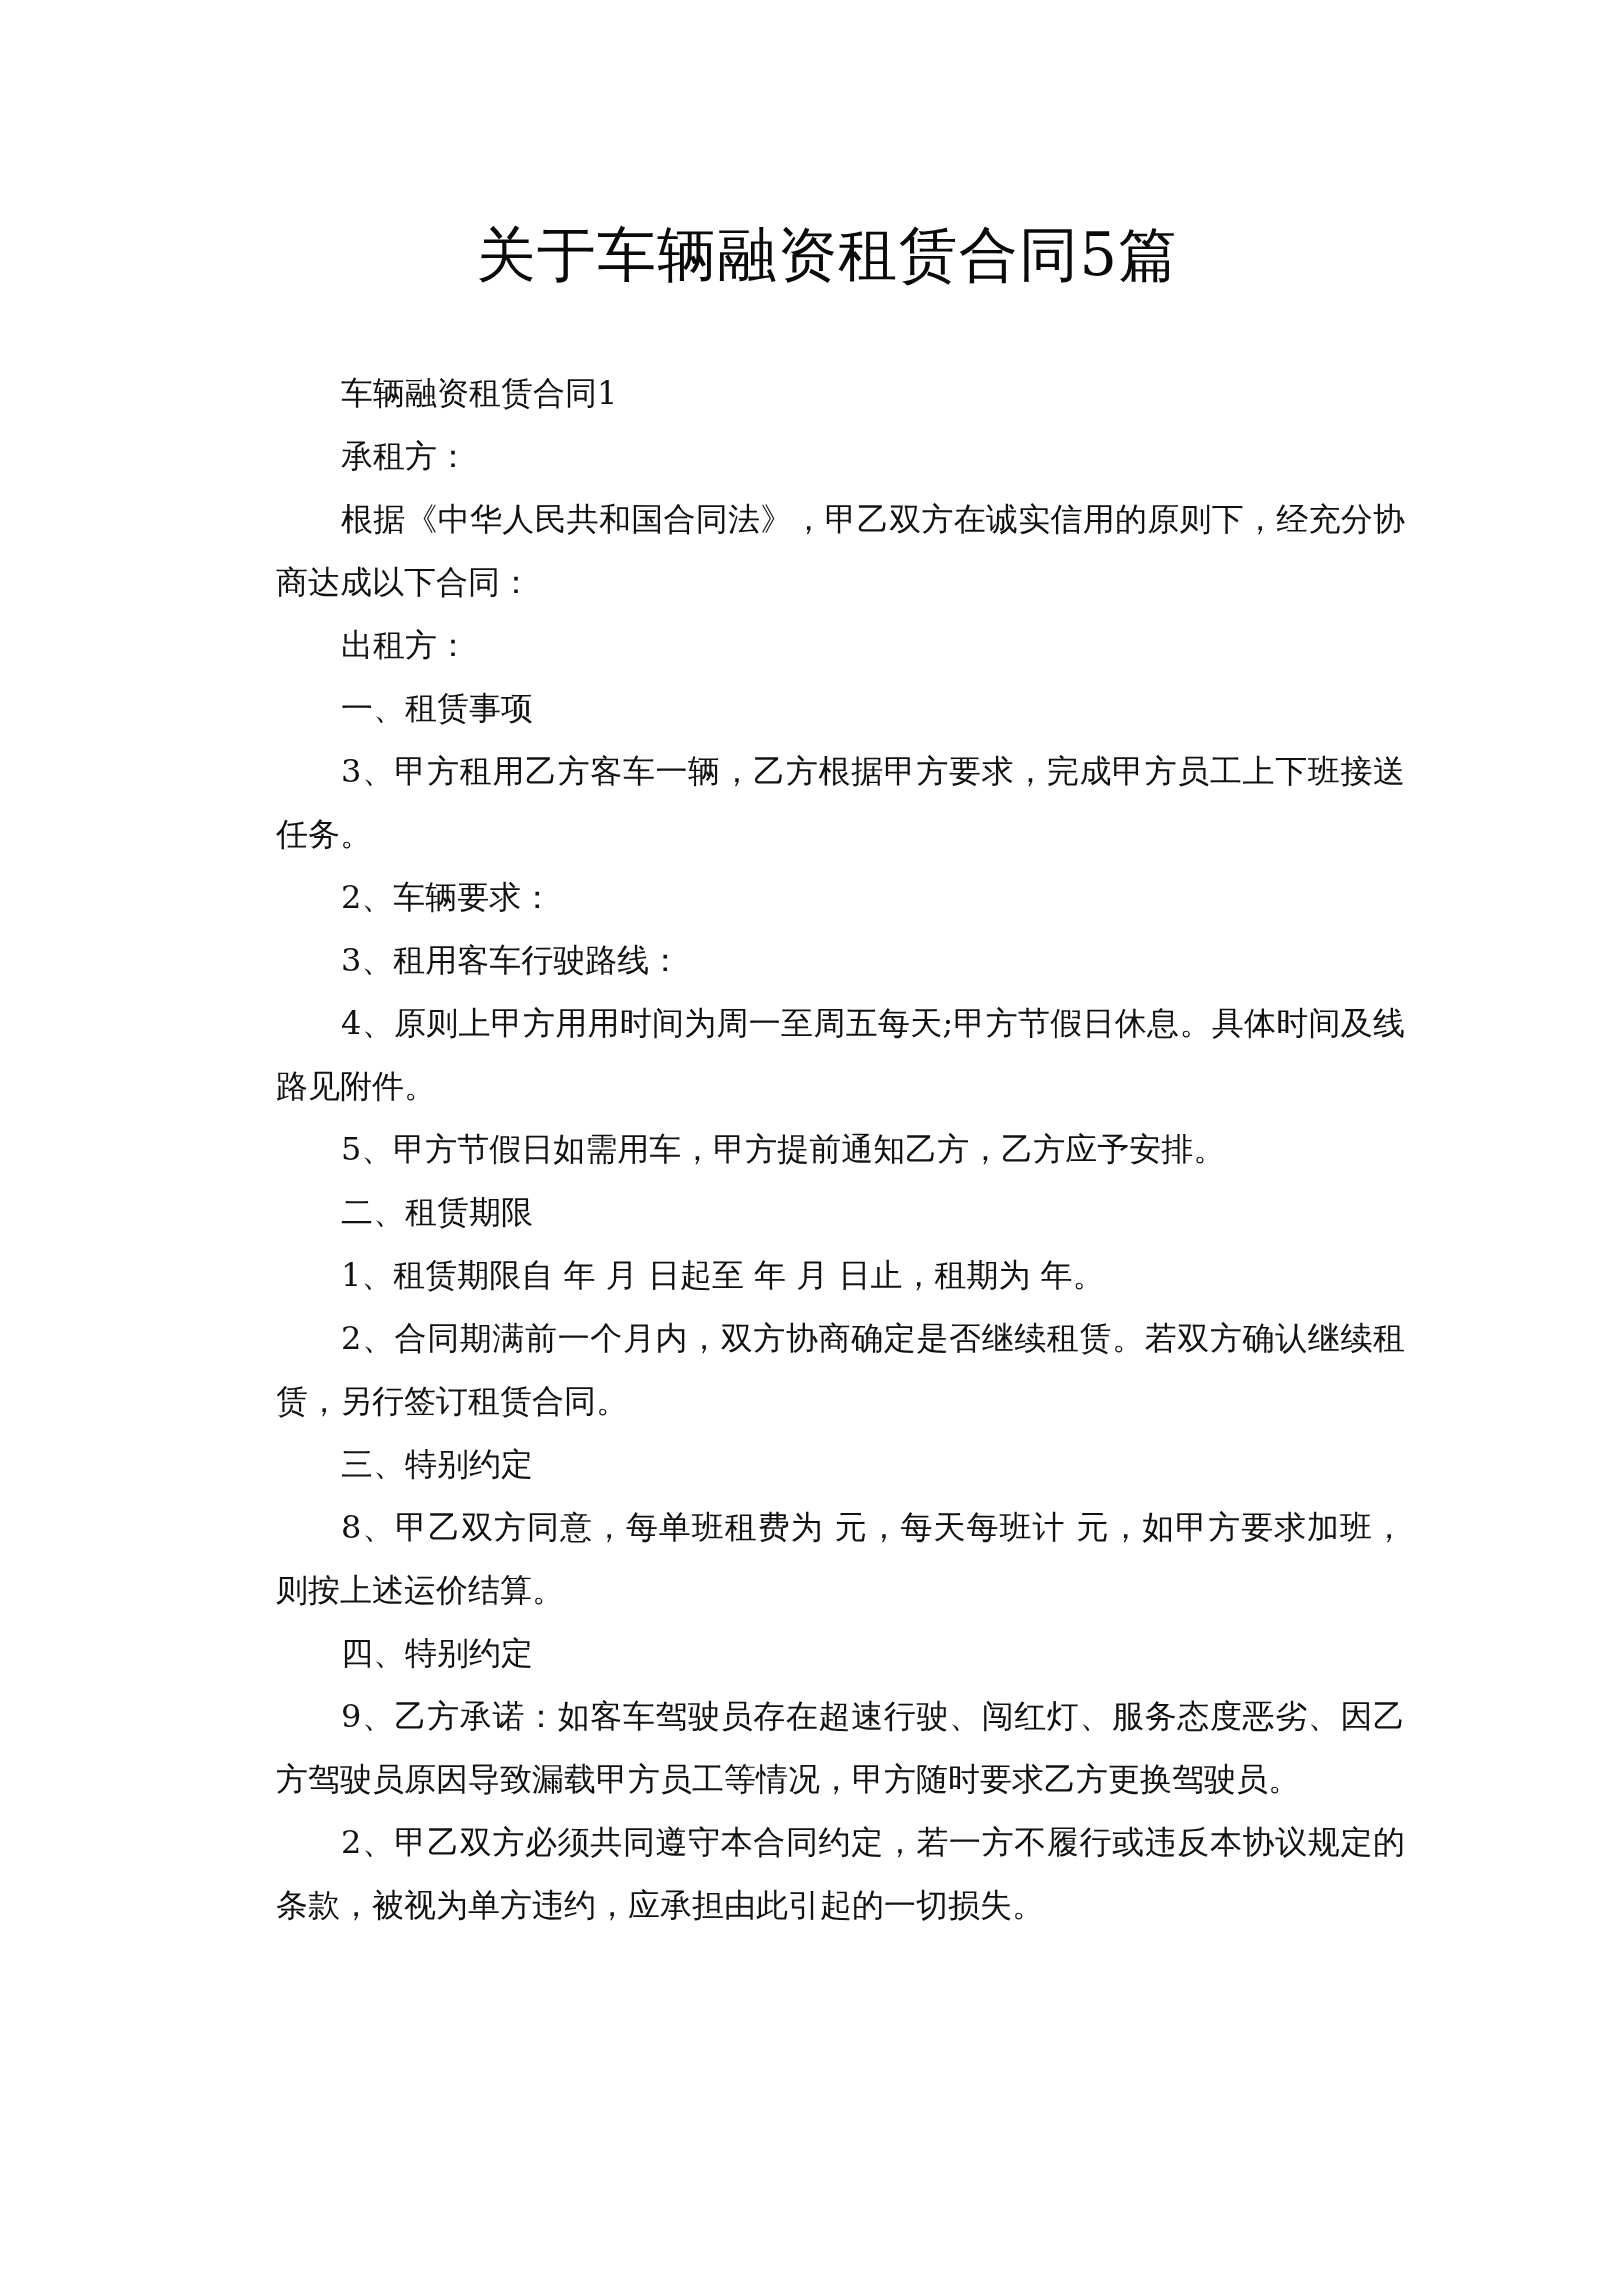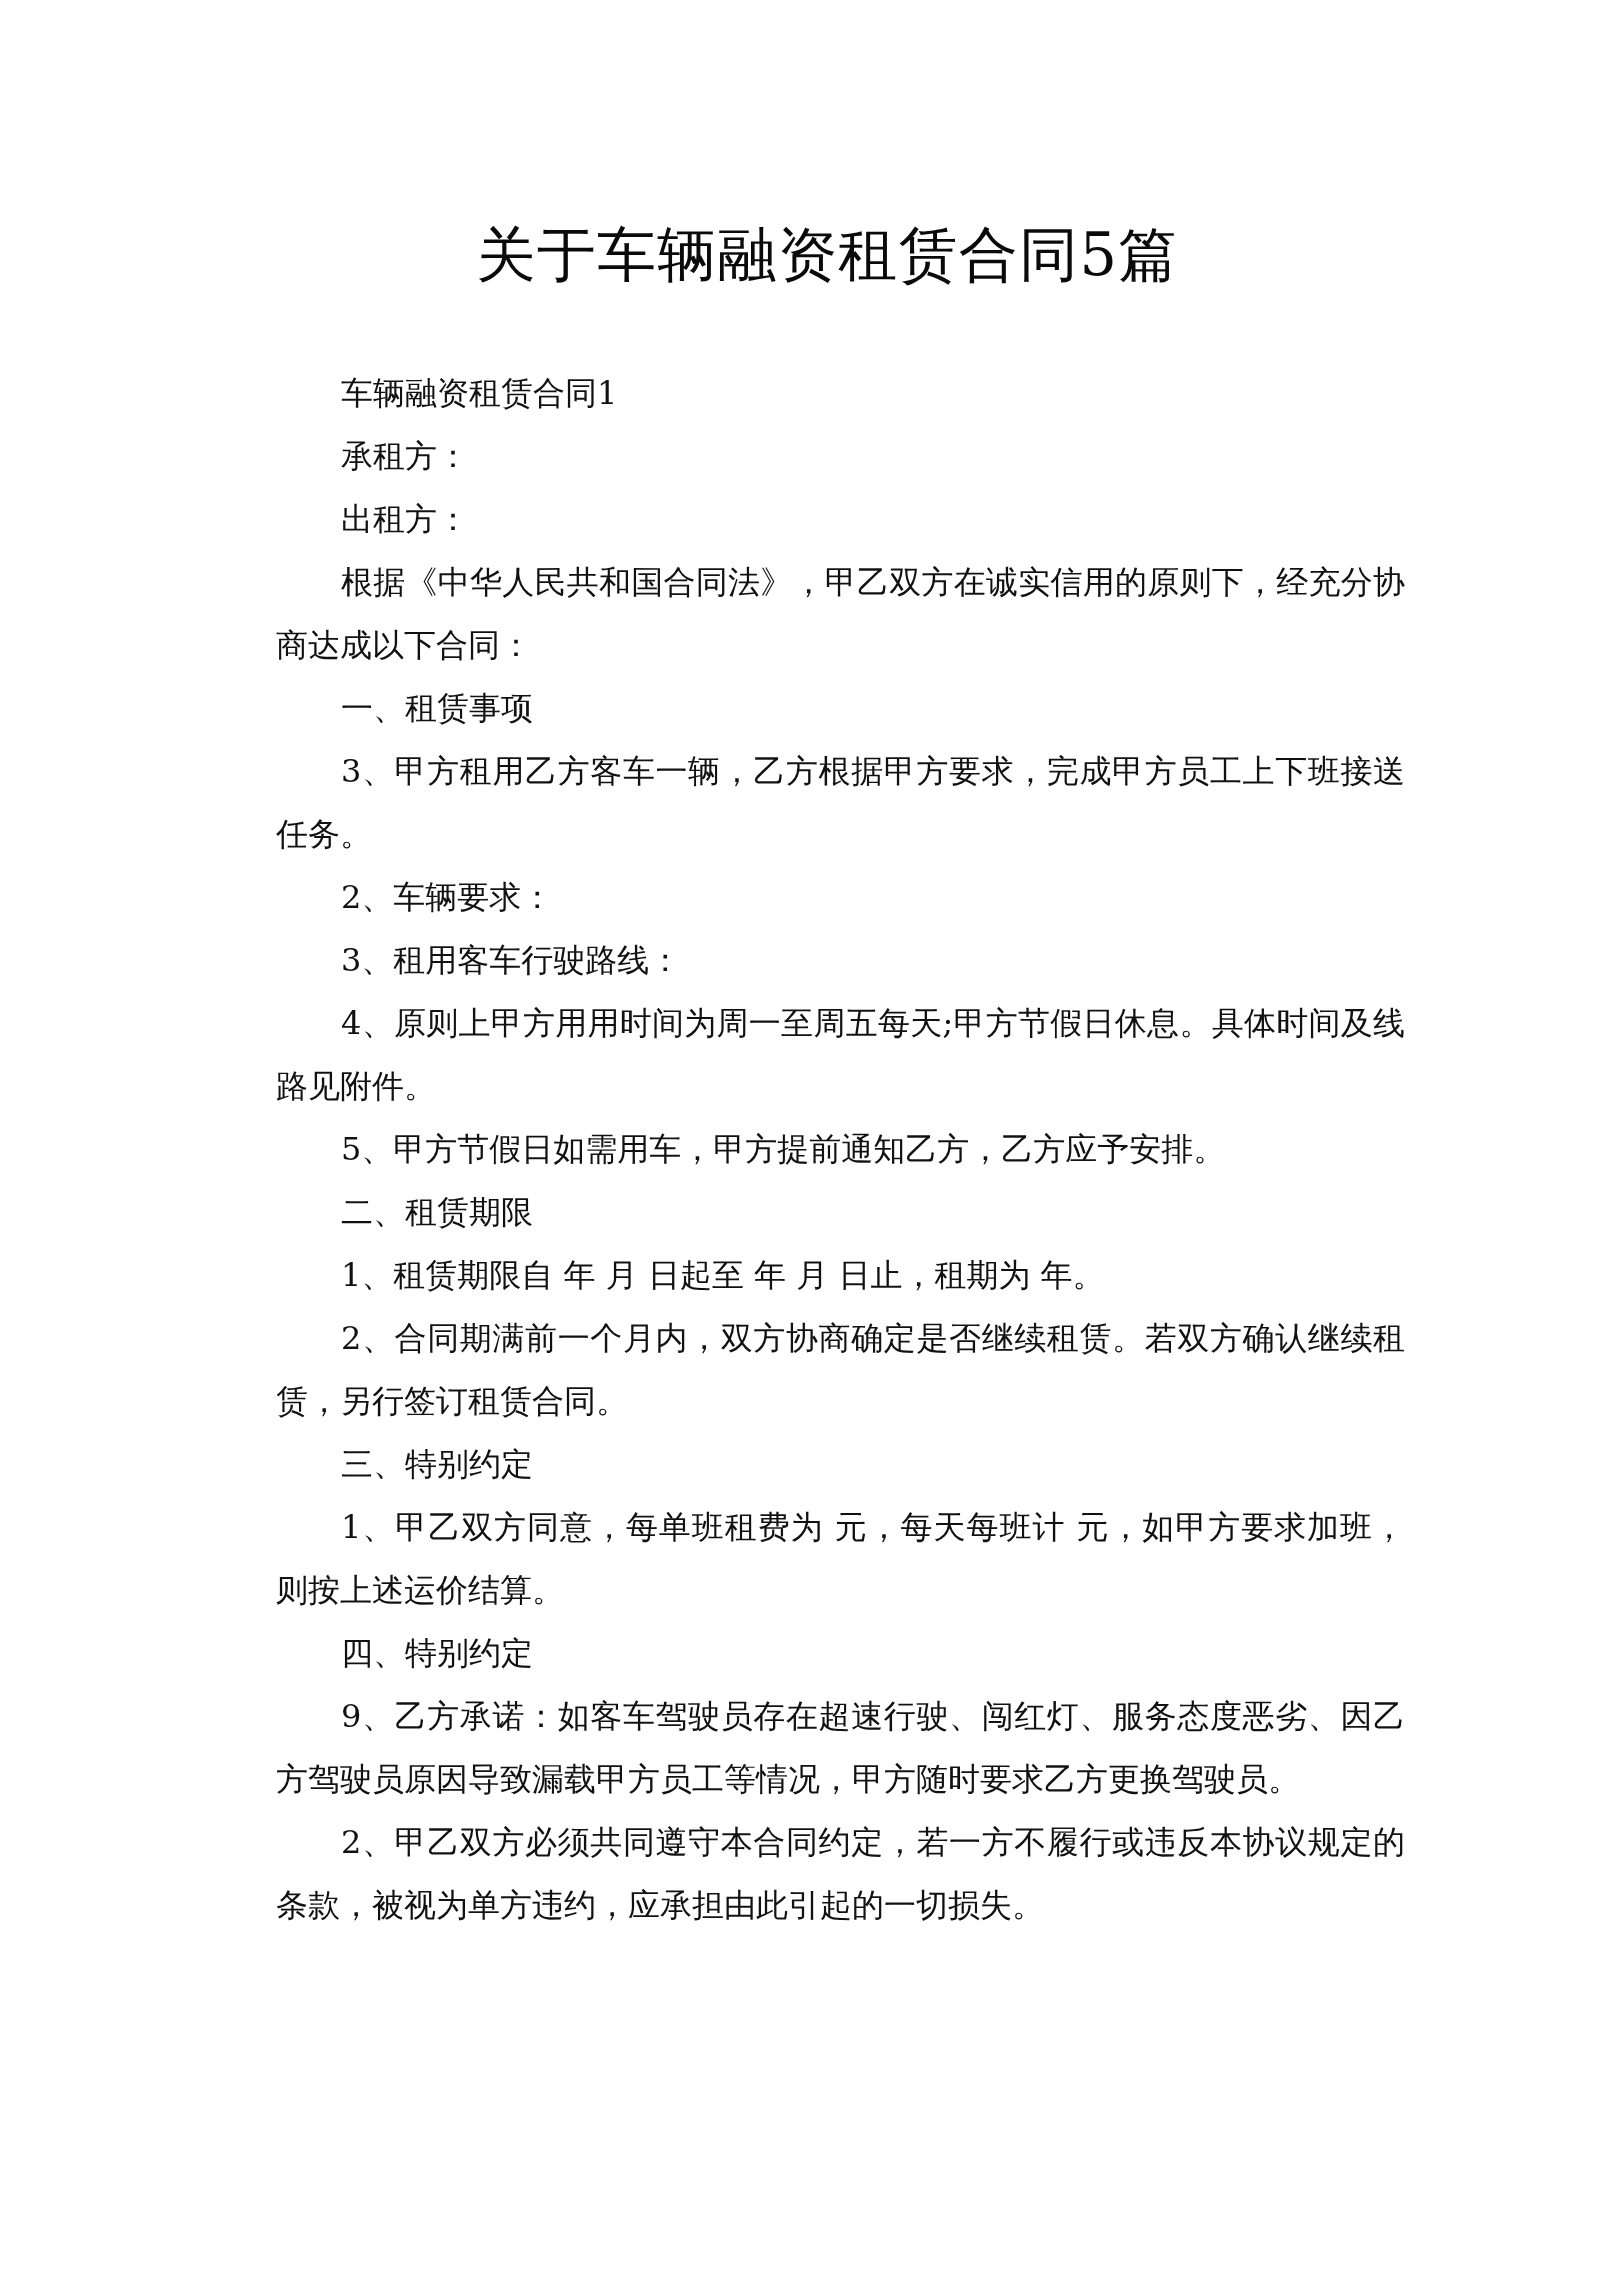--- a/index.html
+++ b/index.html
@@ -54,31 +54,31 @@
 </style>
 </head>
 <body>
 
 <div class="page">
   <h1 class="title">关于车辆融资租赁合同5篇</h1>
 
   <div class="body">
     <p class="para">车辆融资租赁合同1</p>
     <p class="para">承租方：</p>
+    <p class="para">根据《中华人民共和国合同法》，甲乙双方在诚实信用的原则下，经充分协商达成以下合同：</p>
     <p class="para">出租方：</p>
-    <p class="para">根据《中华人民共和国合同法》，甲乙双方在诚实信用的原则下，经充分协商达成以下合同：</p>
     <p class="para">一、租赁事项</p>
     <p class="para">3、甲方租用乙方客车一辆，乙方根据甲方要求，完成甲方员工上下班接送任务。</p>
     <p class="para">2、车辆要求：</p>
     <p class="para">3、租用客车行驶路线：</p>
     <p class="para">4、原则上甲方用用时间为周一至周五每天;甲方节假日休息。具体时间及线路见附件。</p>
     <p class="para">5、甲方节假日如需用车，甲方提前通知乙方，乙方应予安排。</p>
     <p class="para">二、租赁期限</p>
     <p class="para">1、租赁期限自 年 月 日起至 年 月 日止，租期为 年。</p>
     <p class="para">2、合同期满前一个月内，双方协商确定是否继续租赁。若双方确认继续租赁，另行签订租赁合同。</p>
     <p class="para">三、特别约定</p>
-    <p class="para">1、甲乙双方同意，每单班租费为 元，每天每班计 元，如甲方要求加班，则按上述运价结算。</p>
+    <p class="para">8、甲乙双方同意，每单班租费为 元，每天每班计 元，如甲方要求加班，则按上述运价结算。</p>
     <p class="para">四、特别约定</p>
     <p class="para">9、乙方承诺：如客车驾驶员存在超速行驶、闯红灯、服务态度恶劣、因乙方驾驶员原因导致漏载甲方员工等情况，甲方随时要求乙方更换驾驶员。</p>
     <p class="para">2、甲乙双方必须共同遵守本合同约定，若一方不履行或违反本协议规定的条款，被视为单方违约，应承担由此引起的一切损失。</p>
   </div>
 </div>
 
 
 </body></html>

